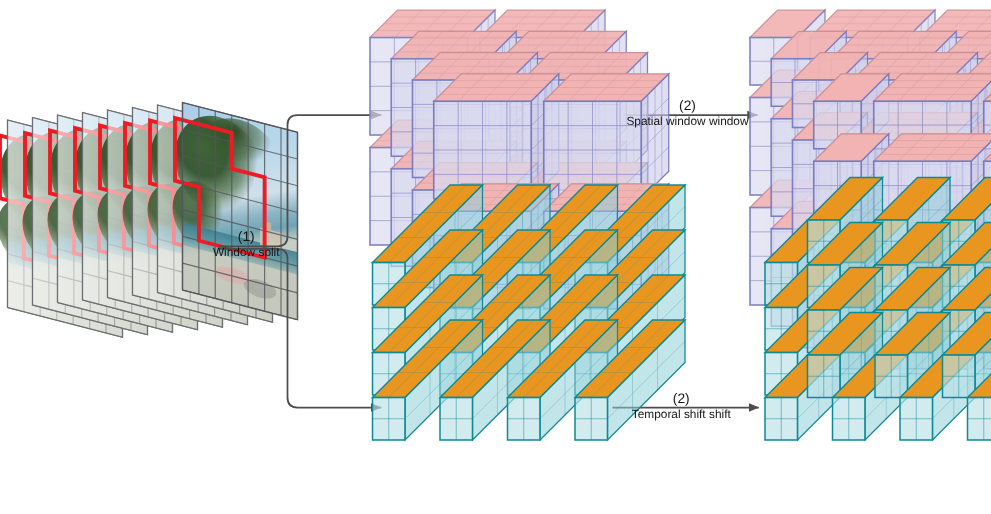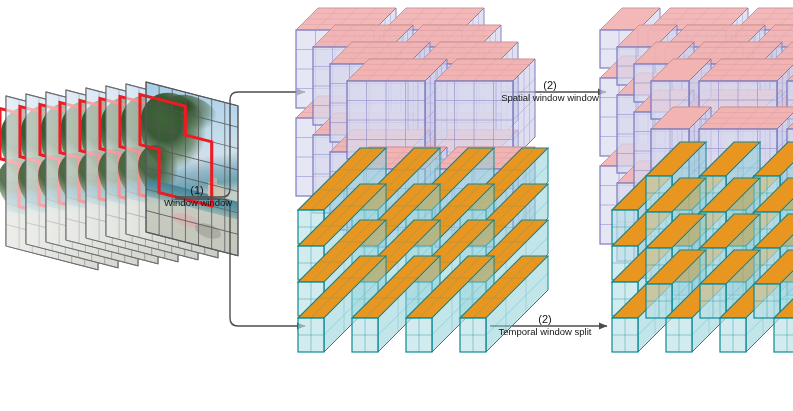--- a/index.html
+++ b/index.html
@@ -432,26 +432,26 @@
         <use href="#prismTs" x="108" y="0"></use>
           <use href="#prismTs" x="142" y="-34"></use>
         <use href="#prismTs" x="162" y="0"></use>
           <use href="#prismTs" x="196" y="-34"></use>
       </g>
     </g>
   </svg>
 
   <div class="lbl" style="left:164px;top:184px;width:66px;">
     <span class="num">(1)</span>
-    <span>Window window</span>
+    <span>Window split</span>
   </div>
 
   <div class="lbl" style="left:491px;top:79px;width:118px;">
     <span class="num">(2)</span>
     <span>Spatial window window</span>
   </div>
 
   <div class="lbl" style="left:483px;top:313px;width:124px;">
     <span class="num">(2)</span>
-    <span>Temporal window split</span>
+    <span>Temporal shift shift</span>
   </div>
 
 </div>
 
 </body></html>

